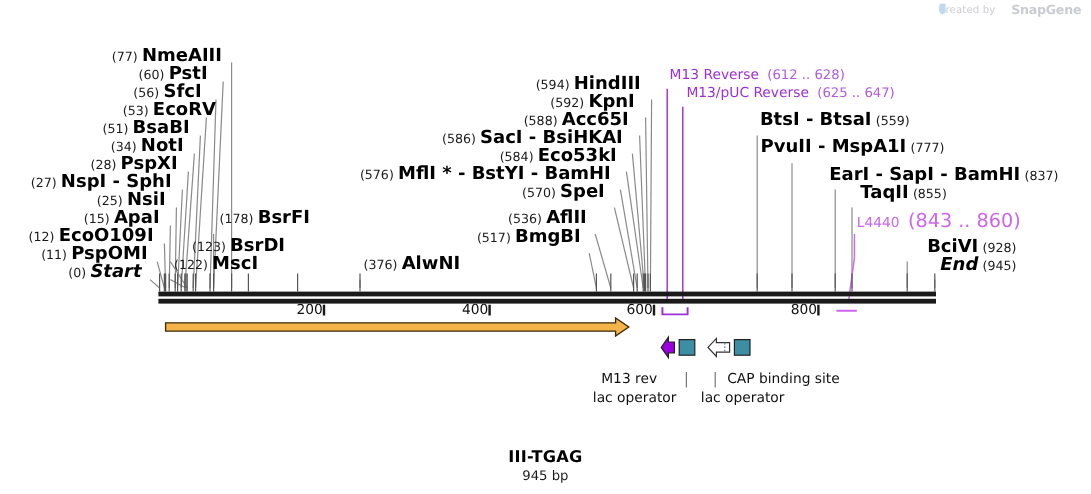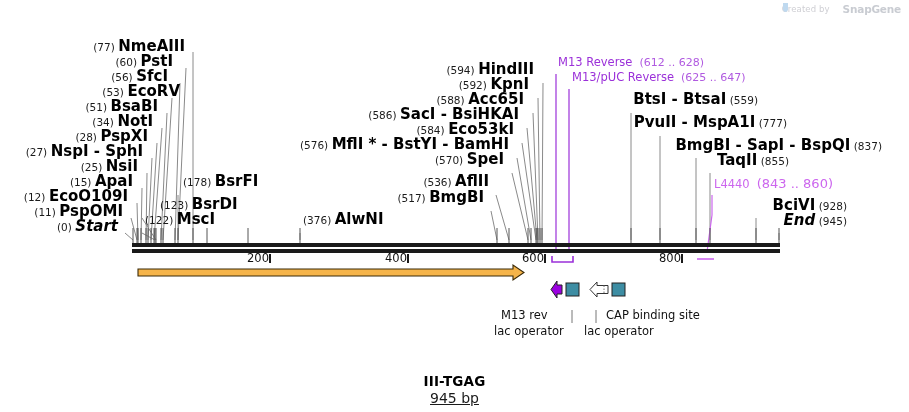--- a/index.html
+++ b/index.html
@@ -36,32 +36,32 @@
   .lbl .pos{font-weight:normal;color:#1a1a1a;font-size:10.5px;}
   .lbl .nm{font-weight:bold;color:#000;font-size:15px;}
   .lbl .nm.ital{font-style:italic;}
 
   .lbl.purple{color:#9b30d9;}
   .lbl.purple .pos{color:#b05ae0;}
   .lbl.purple .nm{color:#9b30d9;font-weight:normal;font-size:11.5px;}
   .lbl.purple .pos{font-weight:normal;font-size:11px;}
 
   .lbl.lilac .nm{color:#cc66ee;font-weight:normal;font-size:11.5px;}
-  .lbl.lilac .pos{color:#cc66ee;font-size:13px;}
+  .lbl.lilac .pos{color:#cc66ee;font-size:16px;}
 
   
   .lbl.ralign{transform:translateX(-100%);}
 
   
   .title{
     position:absolute;left:0;width:909px;text-align:center;
     font-family:"DejaVu Sans", sans-serif;
   }
   #plasmid-name{font-size:13.5px;font-weight:bold;color:#000;letter-spacing:.2px;}
-  #plasmid-size{font-size:14px;color:#1a1a1a;text-decoration:underline;}
+  #plasmid-size{font-size:11px;color:#1a1a1a;}
 
   
   .feat-lbl{
     position:absolute;white-space:nowrap;
     font-size:11.5px;color:#111;
     font-family:"DejaVu Sans", sans-serif;
   }
   .ruler-num{
     position:absolute;white-space:nowrap;
     font-size:11.5px;color:#111;
@@ -240,21 +240,21 @@
   <div class="lbl ralign" style="left:524px;top:93px"><span class="pos">(588)</span> <span class="nm">Acc65I</span></div>
   <div class="lbl ralign" style="left:519px;top:108px"><span class="pos">(586)</span> <span class="nm">SacI - BsiHKAI</span></div>
   <div class="lbl ralign" style="left:514px;top:123px"><span class="pos">(584)</span> <span class="nm">Eco53kI</span></div>
   <div class="lbl ralign" style="left:509px;top:138px"><span class="pos">(576)</span> <span class="nm">MflI * - BstYI - BamHI</span></div>
   <div class="lbl ralign" style="left:504px;top:153px"><span class="pos">(570)</span> <span class="nm">SpeI</span></div>
   <div class="lbl ralign" style="left:489px;top:175px"><span class="pos">(536)</span> <span class="nm">AflII</span></div>
   <div class="lbl ralign" style="left:484px;top:191px"><span class="pos">(517)</span> <span class="nm">BmgBI</span></div>
 
   <div class="lbl ralign" style="left:758px;top:93px"><span class="nm">BtsI - BtsaI</span> <span class="pos">(559)</span></div>
   <div class="lbl ralign" style="left:787px;top:116px"><span class="nm">PvuII - MspA1I</span> <span class="pos">(777)</span></div>
-  <div class="lbl ralign" style="left:882px;top:139px"><span class="nm">BmgBI - SapI - BspQI</span> <span class="pos">(837)</span></div>
+  <div class="lbl ralign" style="left:882px;top:139px"><span class="nm">EarI - SapI - BamHI</span> <span class="pos">(837)</span></div>
   <div class="lbl ralign" style="left:789px;top:154px"><span class="nm">TaqII</span> <span class="pos">(855)</span></div>
   <div class="lbl ralign" style="left:847px;top:199px"><span class="nm">BciVI</span> <span class="pos">(928)</span></div>
   <div class="lbl ralign" style="left:847px;top:214px"><span class="nm ital">End</span> <span class="pos">(945)</span></div>
 
   <div class="lbl purple" style="left:558px;top:56px"><span class="nm">M13 Reverse</span> &nbsp;<span class="pos">(612 .. 628)</span></div>
   <div class="lbl purple" style="left:572px;top:71px"><span class="nm">M13/pUC Reverse</span> &nbsp;<span class="pos">(625 .. 647)</span></div>
   <div class="lbl lilac" style="left:714px;top:177px"><span class="nm">L4440</span> &nbsp;<span class="pos">(843 .. 860)</span></div>
 
   <div class="ruler-num" style="left:247px;top:251px"><span>200</span></div>
   <div class="ruler-num" style="left:385px;top:251px"><span>400</span></div>

